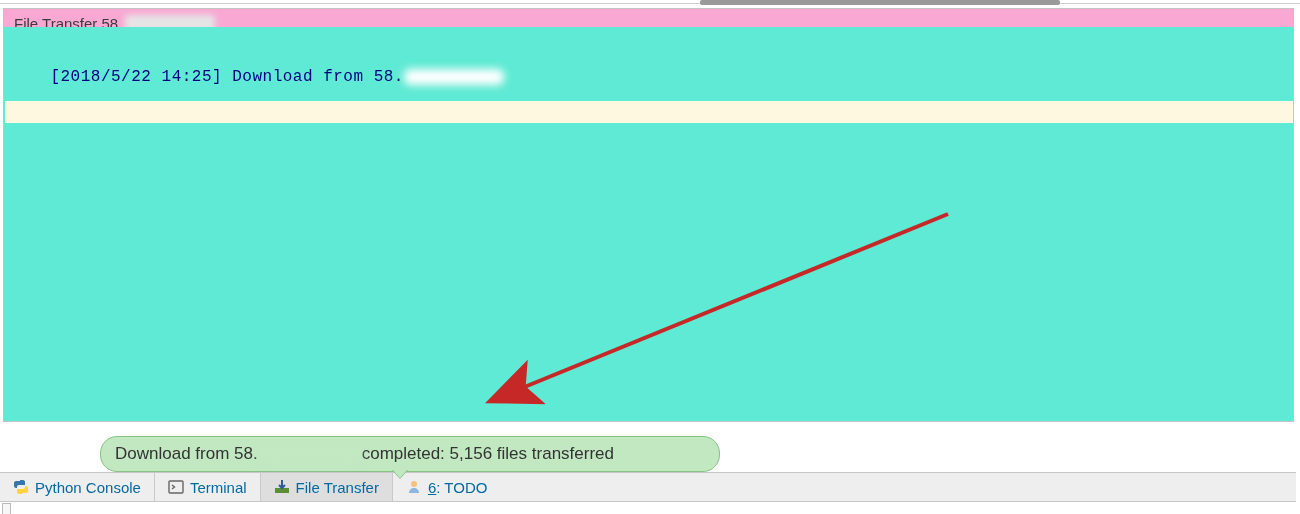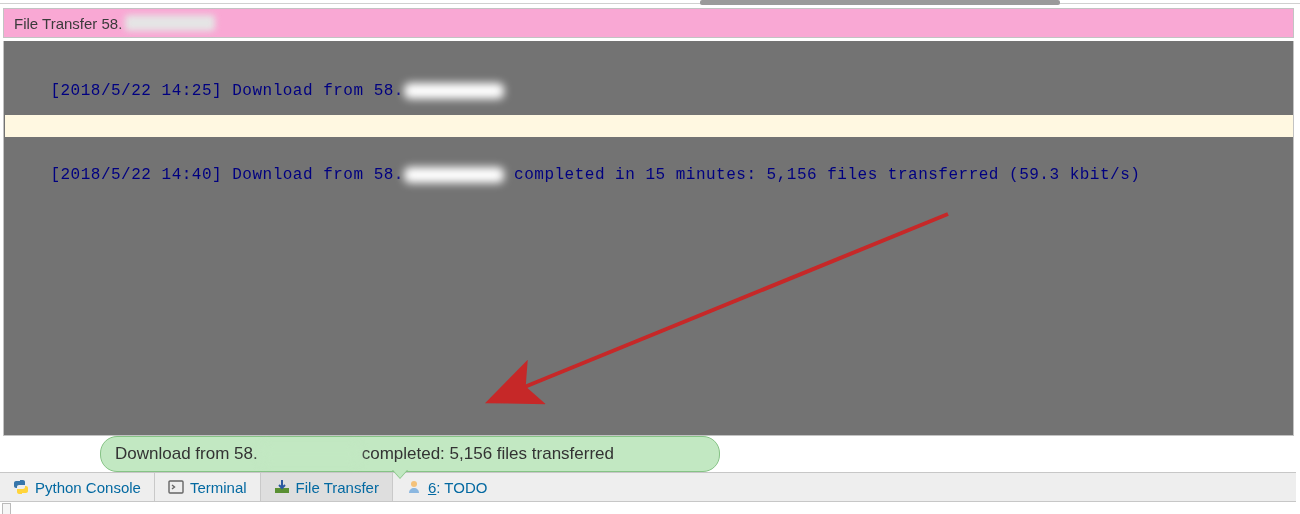--- a/index.html
+++ b/index.html
@@ -15,22 +15,22 @@
   .top-rule::before { content:""; position:absolute; left:0; top:3px; width:1300px; height:1px; background:#d0d0d0; }
   .top-rule .thick { position:absolute; left:700px; top:0; width:360px; height:5px; background:#9a9a9a; border-radius:2px; }
   .panel-header {
     position:absolute; left:3px; top:8px; width:1291px; height:30px;
     background:#f9a8d4; border:1px solid #c3c3c3;
     display:flex; align-items:center; padding-left:10px;
     color:#3b3b3b; font-size:15px;
   }
   .panel-header .blur { margin-left:3px; display:inline-block; width:90px; height:16px; background:#e5e5e5; filter:blur(3px); border-radius:4px; box-shadow:0 0 6px #e5e5e5 inset; }
   .log-area {
-    position:absolute; left:3px; top:41px; width:1291px; height:395px;
-    background:#737373; border:1px solid #c3c3c3; border-top:none;
+    position:absolute; left:3px; top:27px; width:1291px; height:395px;
+    background:#5eead4; border:1px solid #c3c3c3; border-top:none;
     font-family: Consolas, "Courier New", monospace;
     font-size:16px; font-weight:500; letter-spacing:0.5px;
     line-height:28px; padding-top:8px;
     overflow:hidden;
   }
   .log-line { white-space:pre; color:#000080; padding-left:6px; }
   .log-line .blur { display:inline-block; width:100px; height:16px; vertical-align:middle; filter:blur(4px); background:#fff; border-radius:6px; }
   .highlight-line {
     position:absolute; left:1px; width:1289px; height:22px; top:74px;
     background:#fff8e1;
@@ -76,23 +76,20 @@
 </div>
 
 <div class="panel-header">
   <span>File Transfer 58.</span>
   <span class="blur"></span>
 </div>
 
 <div class="log-area">
   <div class="log-line">
     <span>[2018/5/22 14:25] Download from 58.</span><span class="blur"></span>
-  </div>
-  <div class="log-line">
-    <span>[2018/5/22 14:40] Download from 58.</span><span class="blur"></span><span> completed in 15 minutes: 5,156 files transferred (59.3 kbit/s)</span>
   </div>
   <div class="highlight-line"></div>
 </div>
 
 <svg class="arrow-svg" viewBox="0 0 510 210">
   <defs>
     <marker id="ah" markerWidth="18" markerHeight="18" refX="4" refY="6" orient="auto">
       <path d="M0,0 L14,6 L0,12 L3,6 Z" fill="#c62828"></path>
     </marker>
   </defs>

